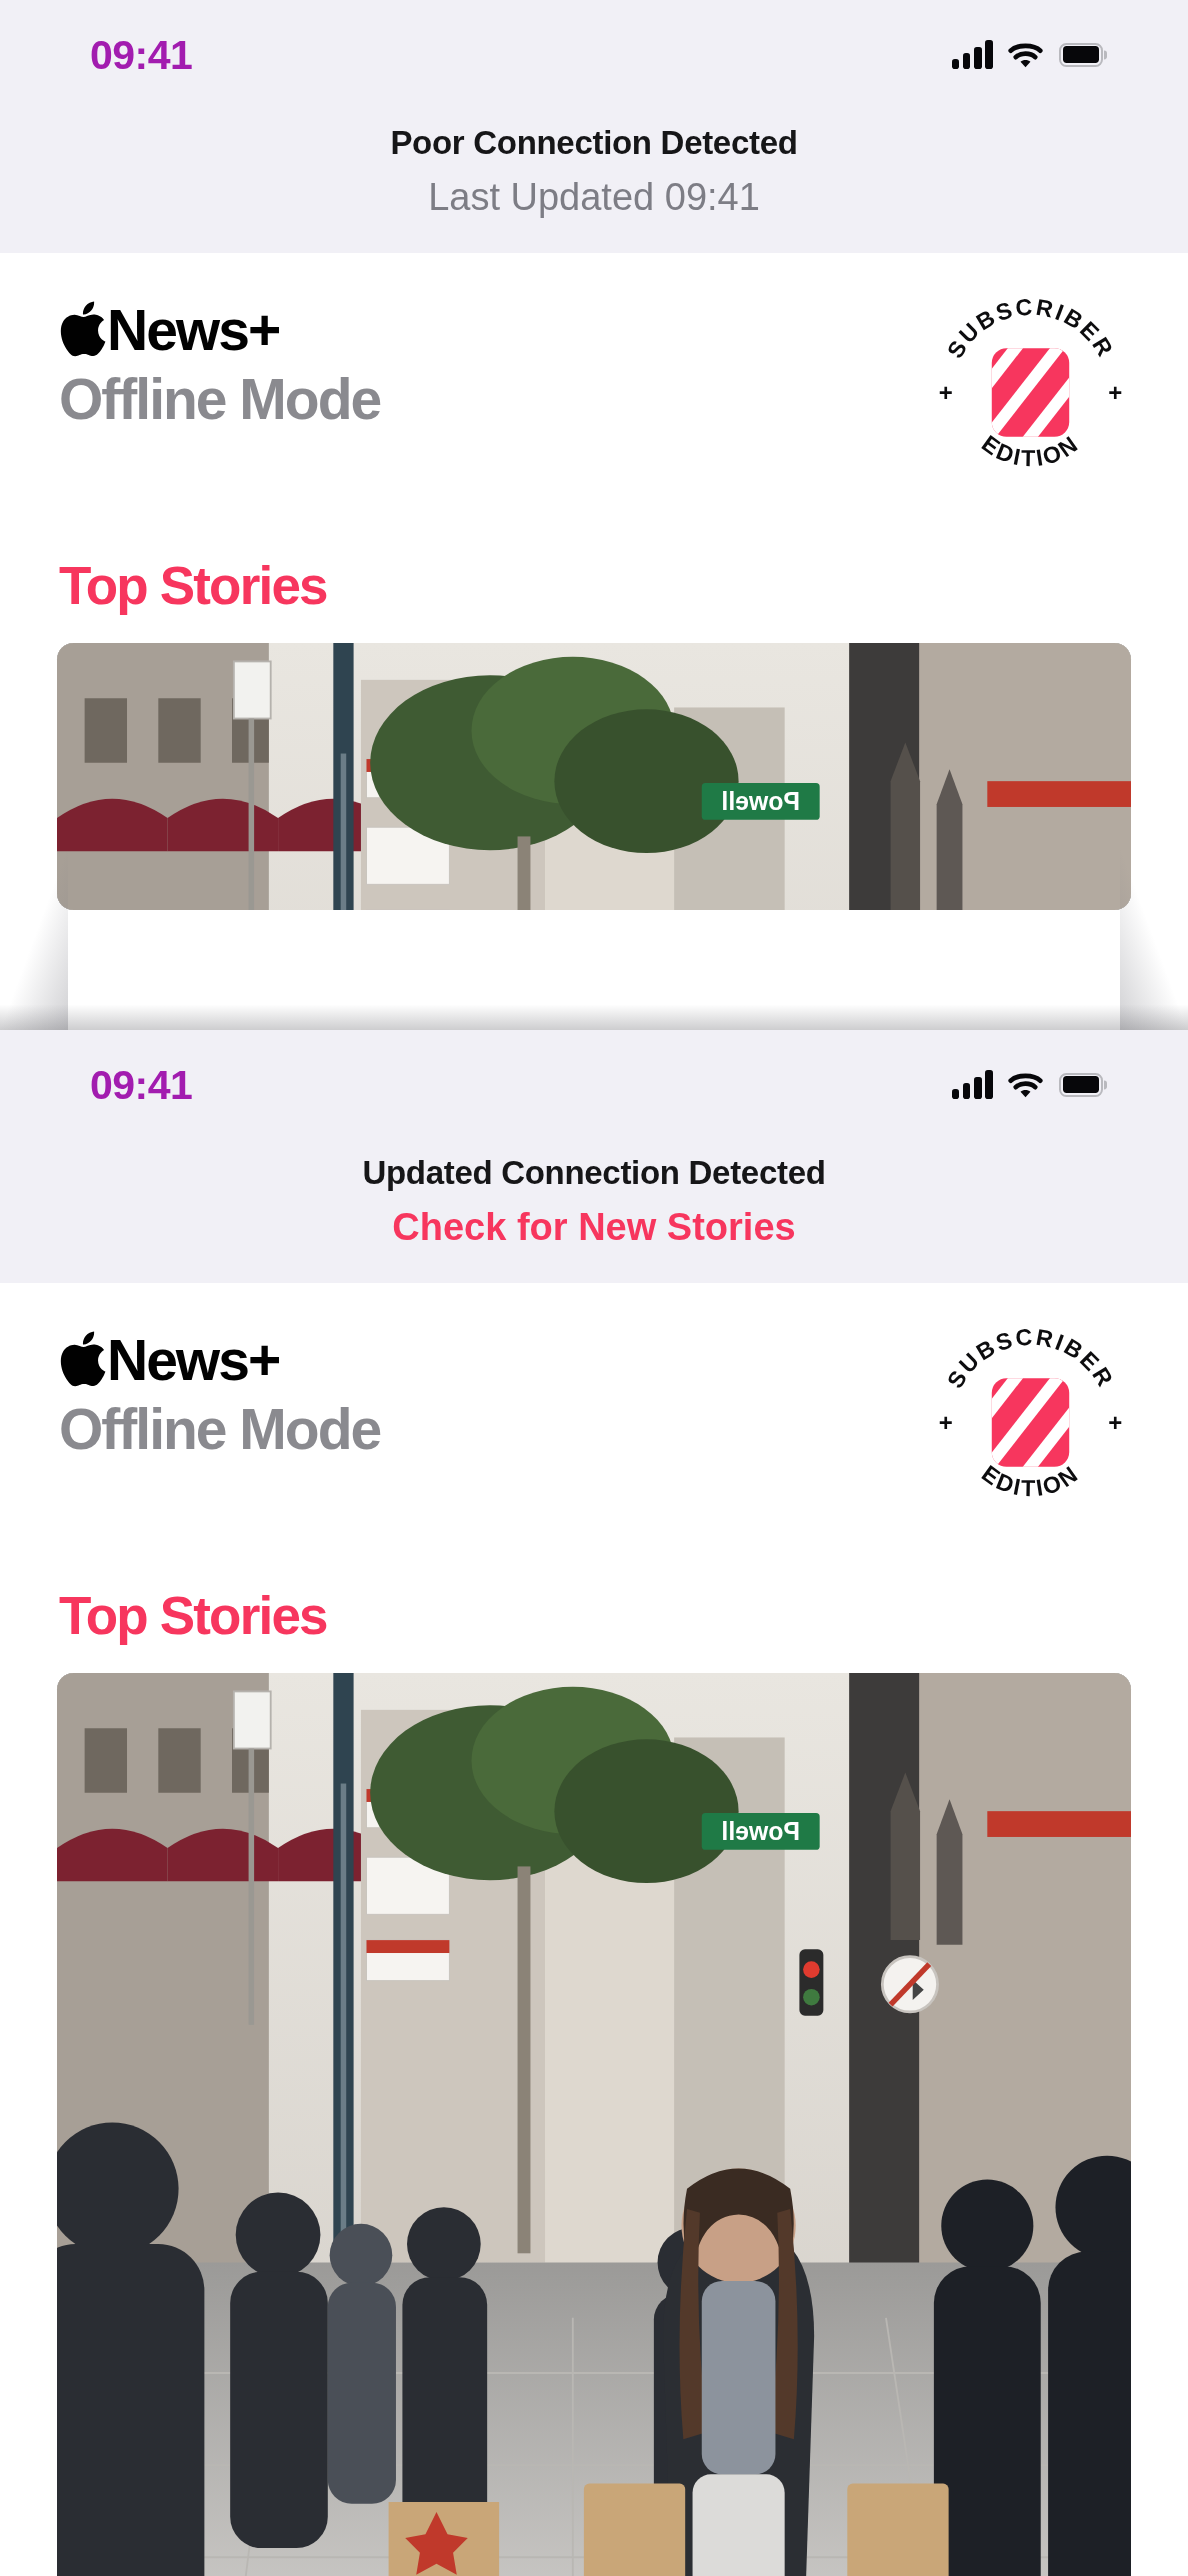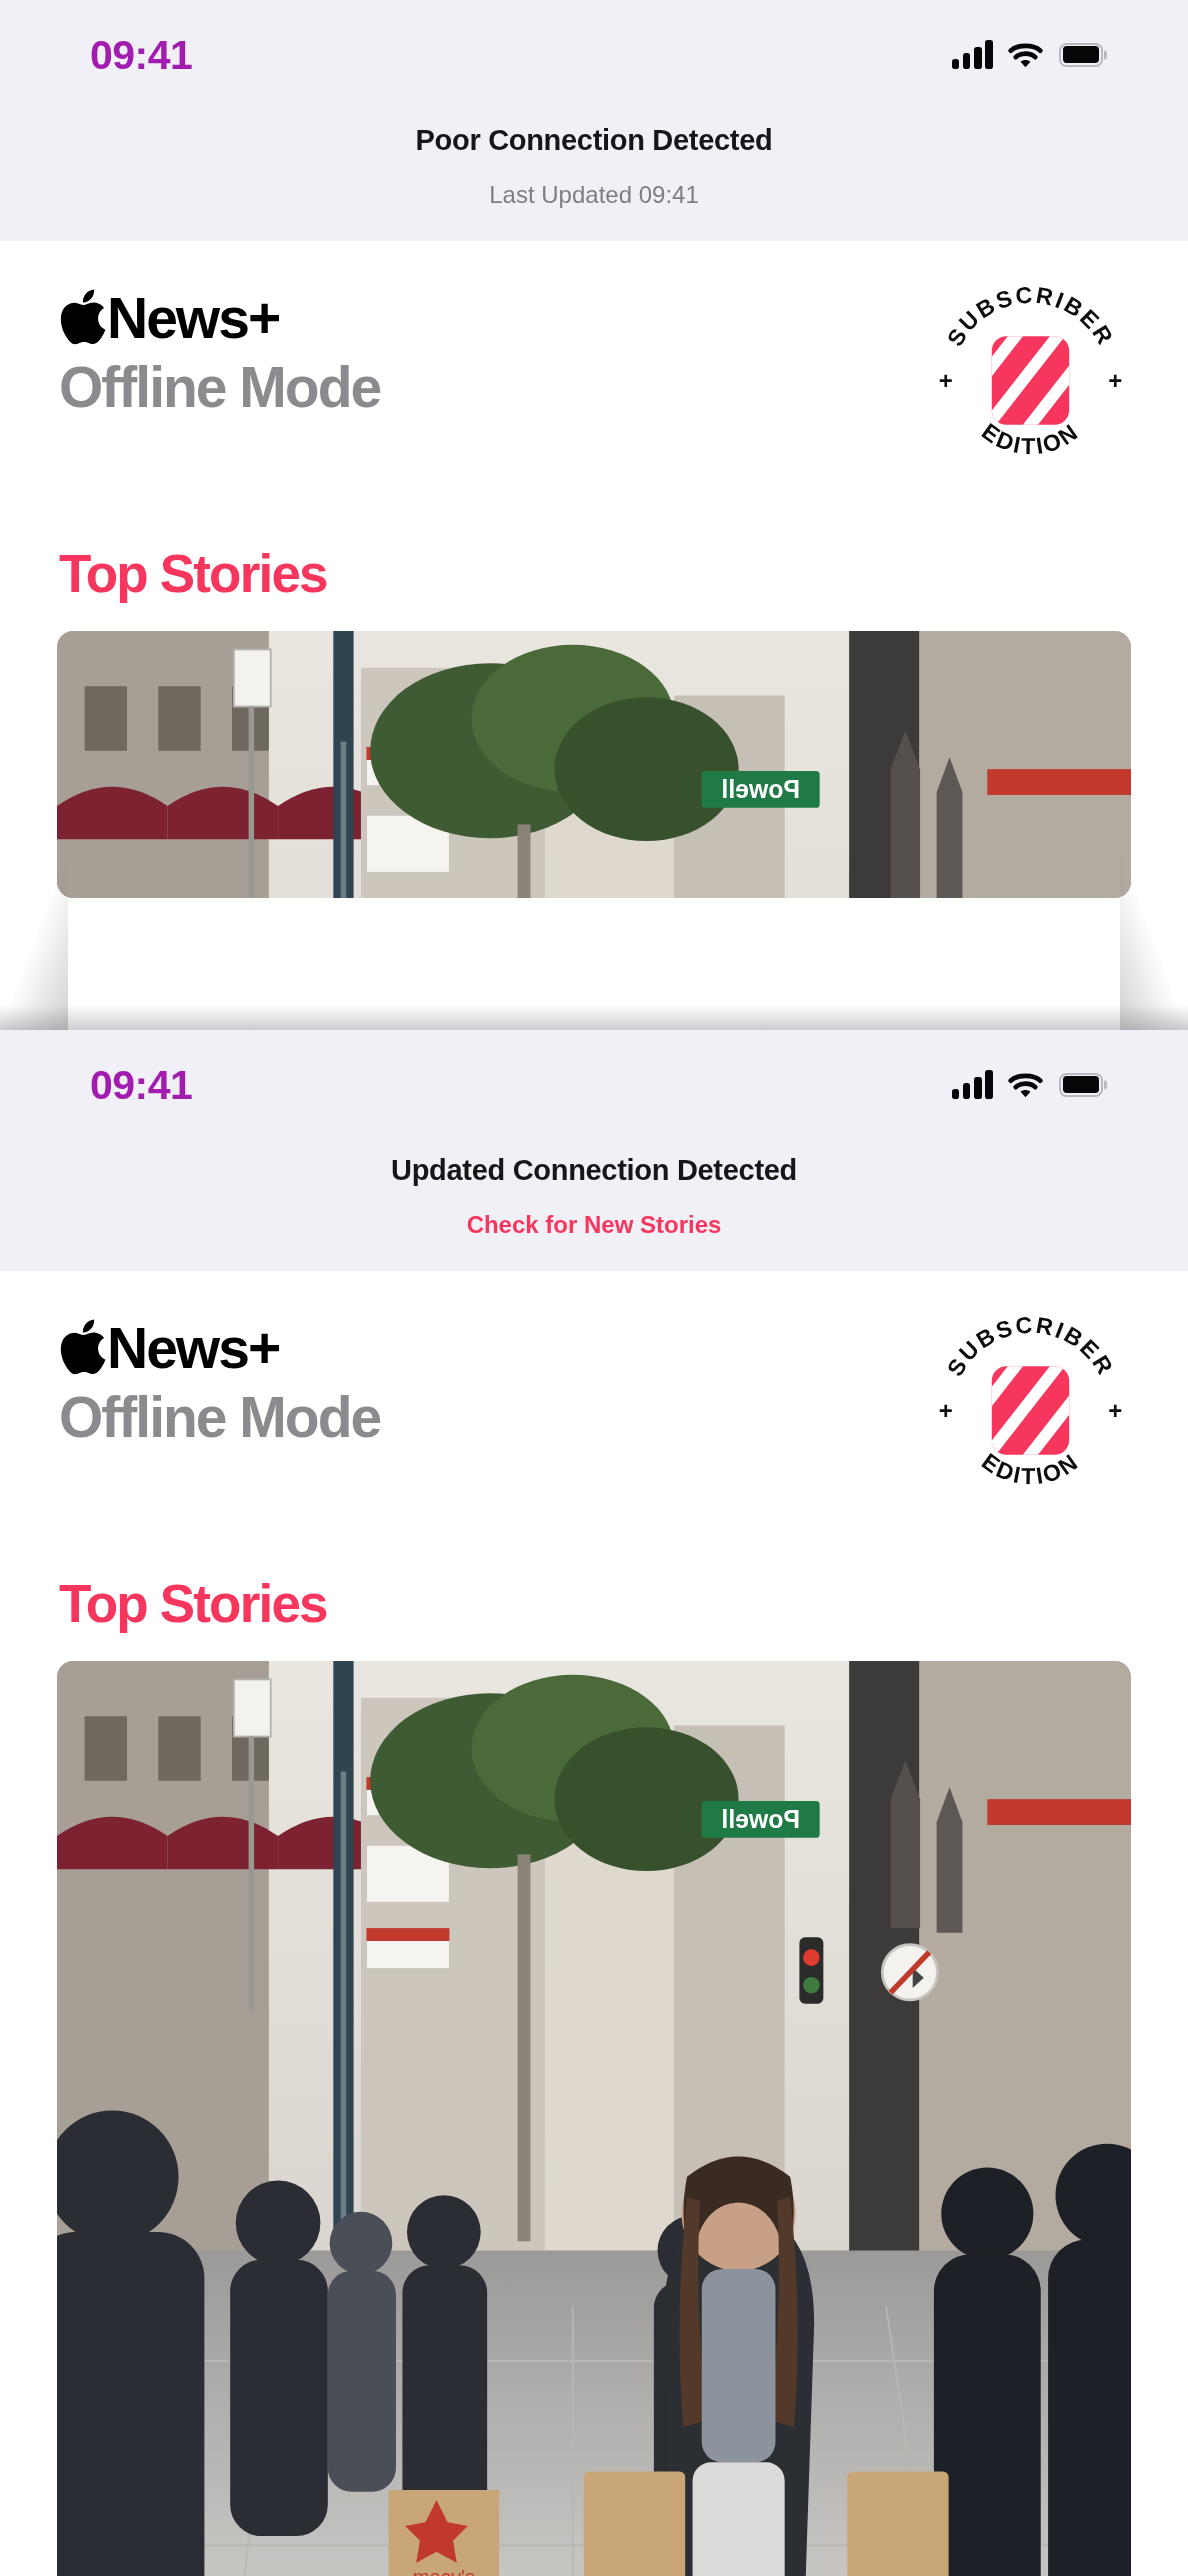--- a/index.html
+++ b/index.html
@@ -44,25 +44,25 @@
     width:3.7px; height:9.2px; background:#b9b9be; border-radius:0 2.8px 2.8px 0;
   }
 
   
   .conn-banner {
     width:100%; background:#f1f0f6;
     padding:13px 0 31px 0;
     text-align:center;
   }
   .conn-title {
-    font-size:29px; font-weight:700; color:#161618; letter-spacing:-0.3px;
+    font-size:33px; font-weight:700; color:#161618; letter-spacing:-0.3px;
     line-height:1.25;
   }
   .conn-sub {
-    margin-top:22px; font-size:24px; font-weight:400; color:#7d7d85;
+    margin-top:11px; font-size:38px; font-weight:400; color:#7d7d85;
     line-height:1.25;
   }
   .conn-sub.link { color:#f7365e; font-weight:700; }
 
   
   .masthead {
     position:relative; width:100%; background:#ffffff;
     padding:50px 59px 0 59px; height:306px;
   }
   .mh-title-wrap { position:absolute; left:59px; top:48px; }

